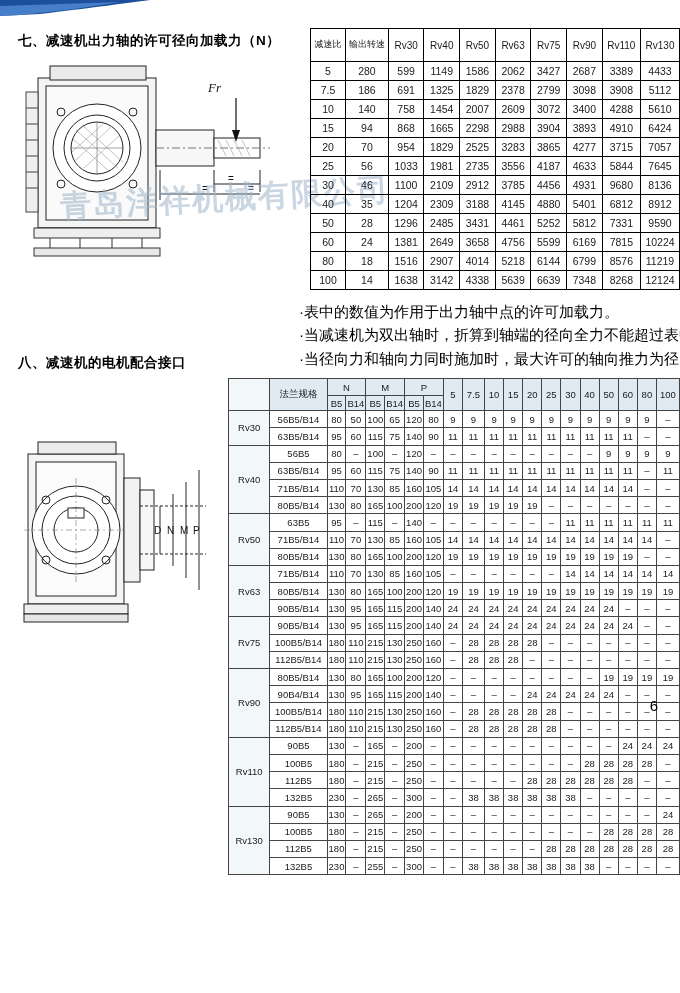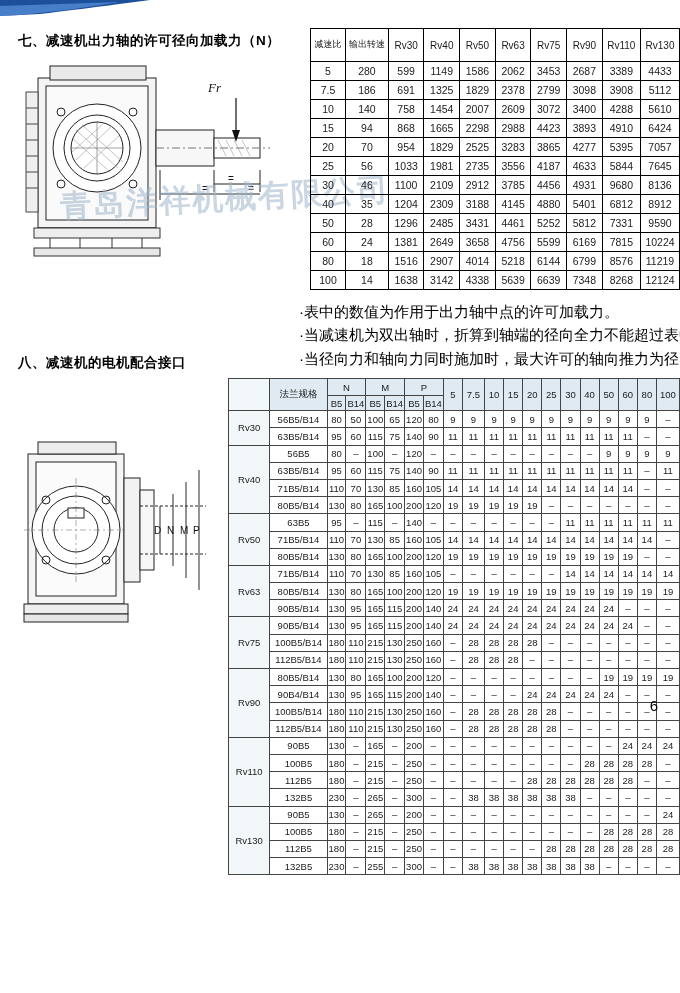--- a/index.html
+++ b/index.html
@@ -186,21 +186,21 @@
       </tr>
     </thead>
     <tbody id="t1body">
         <tr>
           <td class="c1">5</td>
           <td class="c2">280</td>
           <td class="cv">599</td>
           <td class="cv">1149</td>
           <td class="cv">1586</td>
           <td class="cv">2062</td>
-          <td class="cv">3453</td>
+          <td class="cv">3427</td>
           <td class="cv">2687</td>
           <td class="cv">3389</td>
           <td class="cv">4433</td>
         </tr>
         <tr>
           <td class="c1">7.5</td>
           <td class="c2">186</td>
           <td class="cv">691</td>
           <td class="cv">1325</td>
           <td class="cv">1829</td>
@@ -222,35 +222,35 @@
           <td class="cv">4288</td>
           <td class="cv">5610</td>
         </tr>
         <tr>
           <td class="c1">15</td>
           <td class="c2">94</td>
           <td class="cv">868</td>
           <td class="cv">1665</td>
           <td class="cv">2298</td>
           <td class="cv">2988</td>
-          <td class="cv">4423</td>
+          <td class="cv">3904</td>
           <td class="cv">3893</td>
           <td class="cv">4910</td>
           <td class="cv">6424</td>
         </tr>
         <tr>
           <td class="c1">20</td>
           <td class="c2">70</td>
           <td class="cv">954</td>
           <td class="cv">1829</td>
           <td class="cv">2525</td>
           <td class="cv">3283</td>
           <td class="cv">3865</td>
           <td class="cv">4277</td>
-          <td class="cv">5395</td>
+          <td class="cv">3715</td>
           <td class="cv">7057</td>
         </tr>
         <tr>
           <td class="c1">25</td>
           <td class="c2">56</td>
           <td class="cv">1033</td>
           <td class="cv">1981</td>
           <td class="cv">2735</td>
           <td class="cv">3556</td>
           <td class="cv">4187</td>

